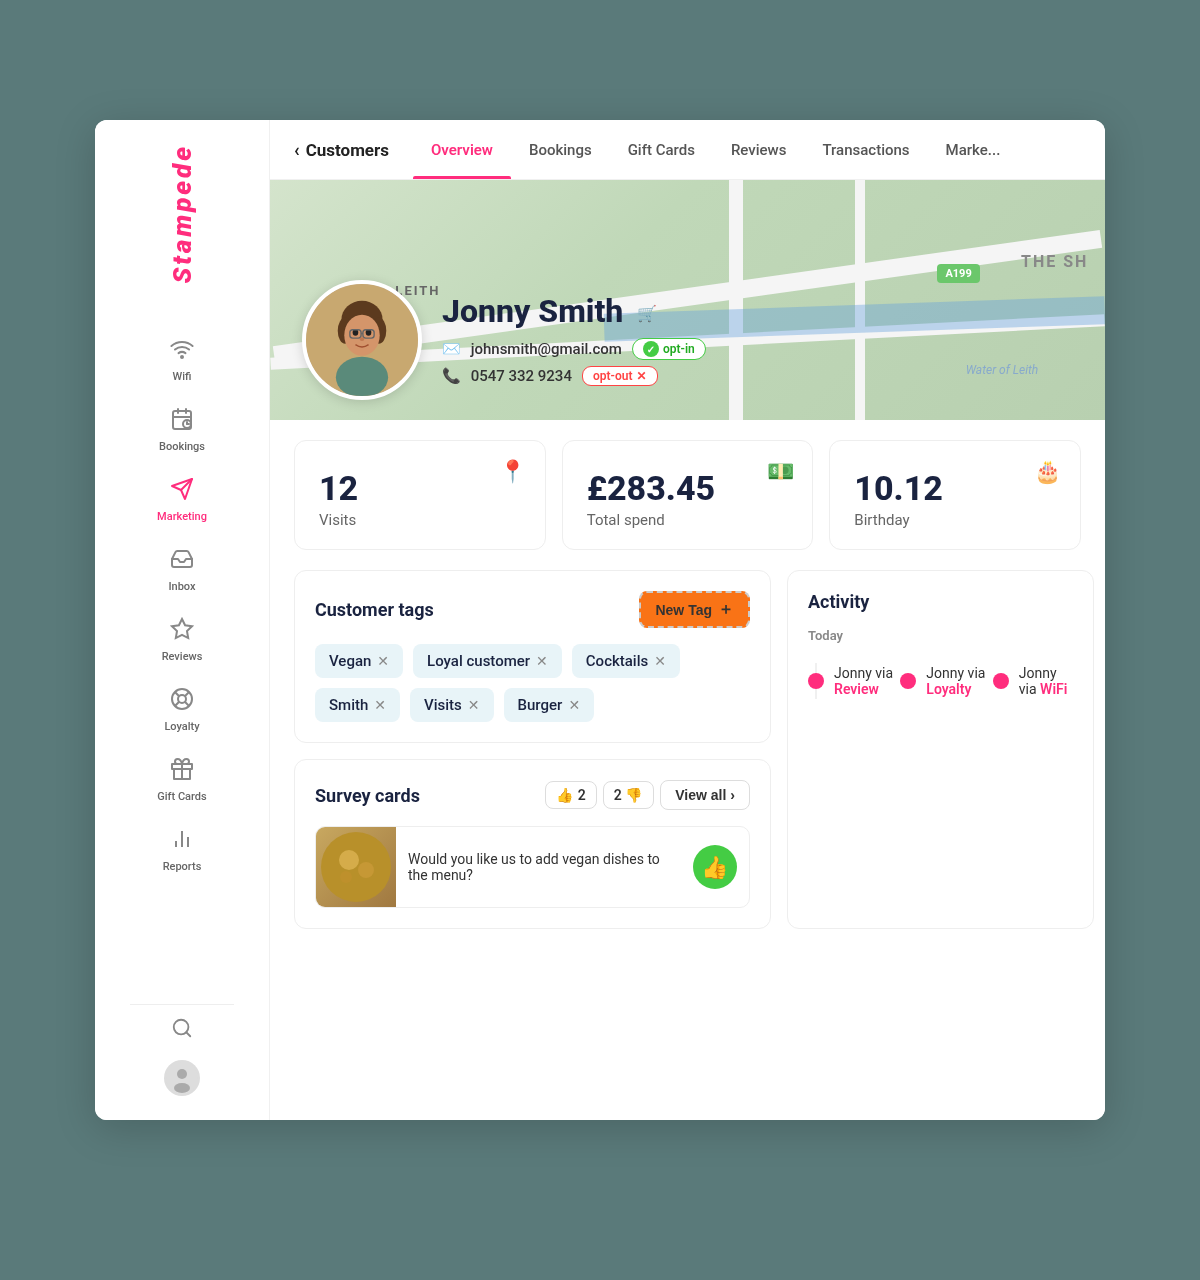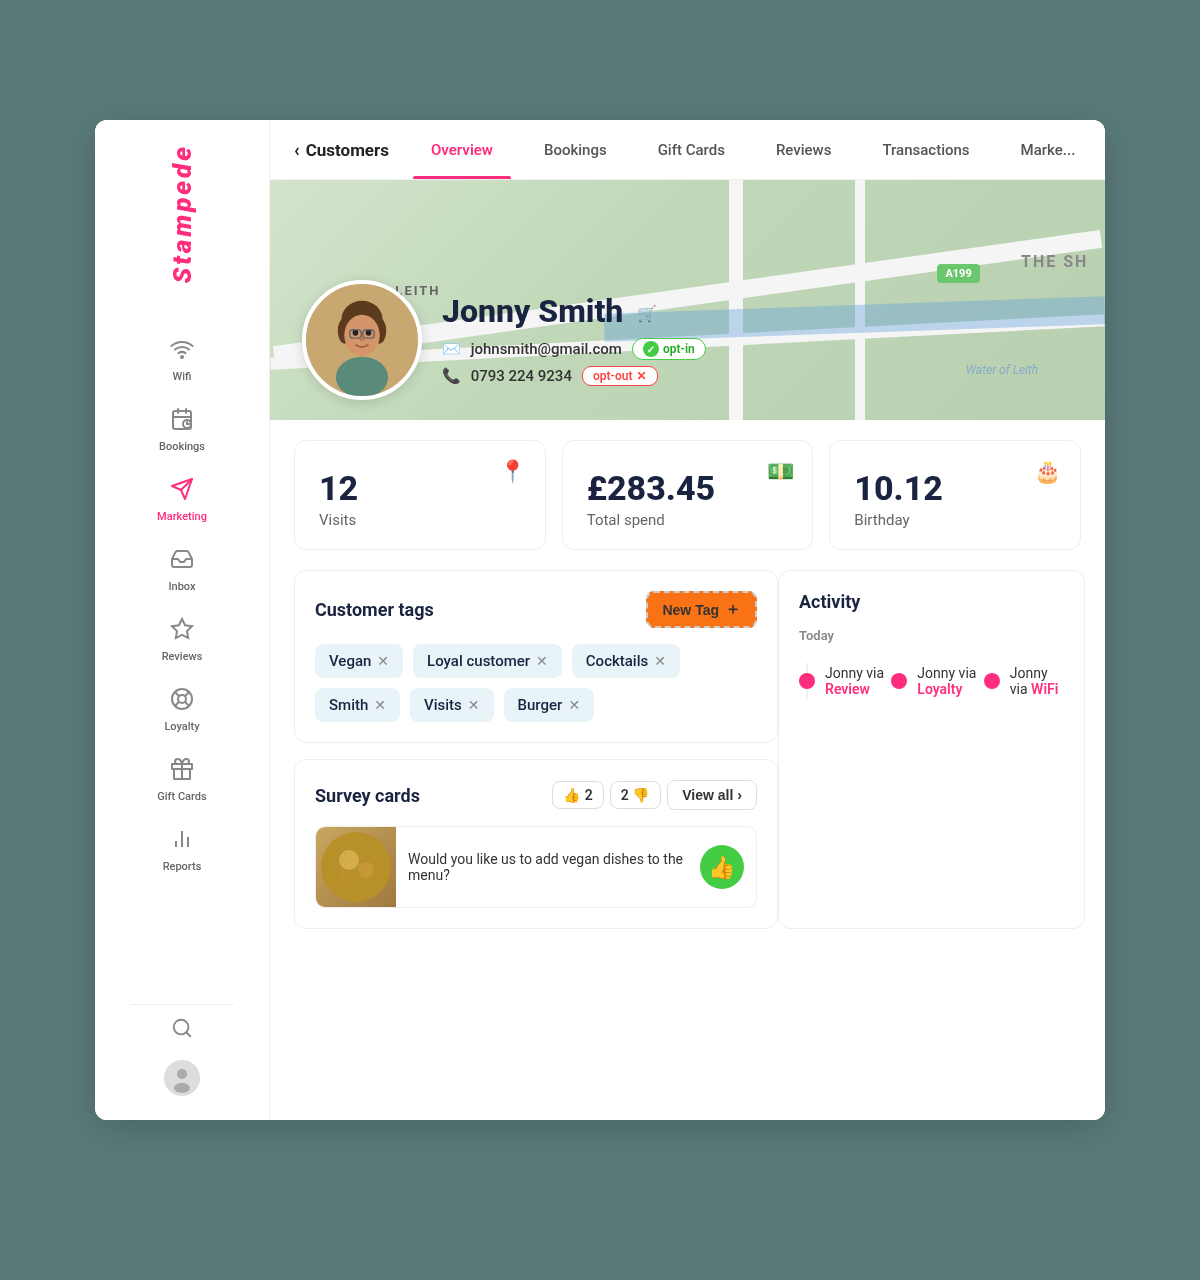--- a/index.html
+++ b/index.html
@@ -154,21 +154,21 @@
     }
 
     .back-chevron {
       font-size: 18px;
       color: #222;
     }
 
     .nav-tabs {
       display: flex;
       align-items: center;
-      gap: 15px;
+      gap: 0;
     }
 
     .nav-tab {
       padding: 20px 18px;
       font-size: 15px;
       font-weight: 500;
       color: #555;
       cursor: pointer;
       position: relative;
       white-space: nowrap;
@@ -390,21 +390,22 @@
 
     .stat-label {
       font-size: 15px;
       color: #666;
       font-weight: 400;
     }
 
     
     .two-col {
       display: flex;
-      padding: 0 20px 24px 24px;
+      gap: 16px;
+      padding: 0 11px 24px 24px;
     }
 
     .left-col {
       flex: 1;
       display: flex;
       flex-direction: column;
       gap: 16px;
     }
 
     .right-col {
@@ -822,21 +823,21 @@
             <div class="profile-email-row">
               <span class="envelope-icon">✉️</span>
               <span class="profile-email">johnsmith@gmail.com</span>
               <div class="badge-opt-in">
                 <div class="badge-opt-in-check">✓</div>
                 <span>opt-in</span>
               </div>
             </div>
             <div class="profile-phone-row">
               <span class="phone-icon">📞</span>
-              <span class="profile-phone">0793 224 9234</span>
+              <span class="profile-phone">0547 332 9234</span>
               <div class="badge-opt-out">
                 <span>opt-out</span>
                 <span style="color:#ff4444;">✕</span>
               </div>
             </div>
           </div>
         </div>
       </div>
 
       <div class="stats-row">

